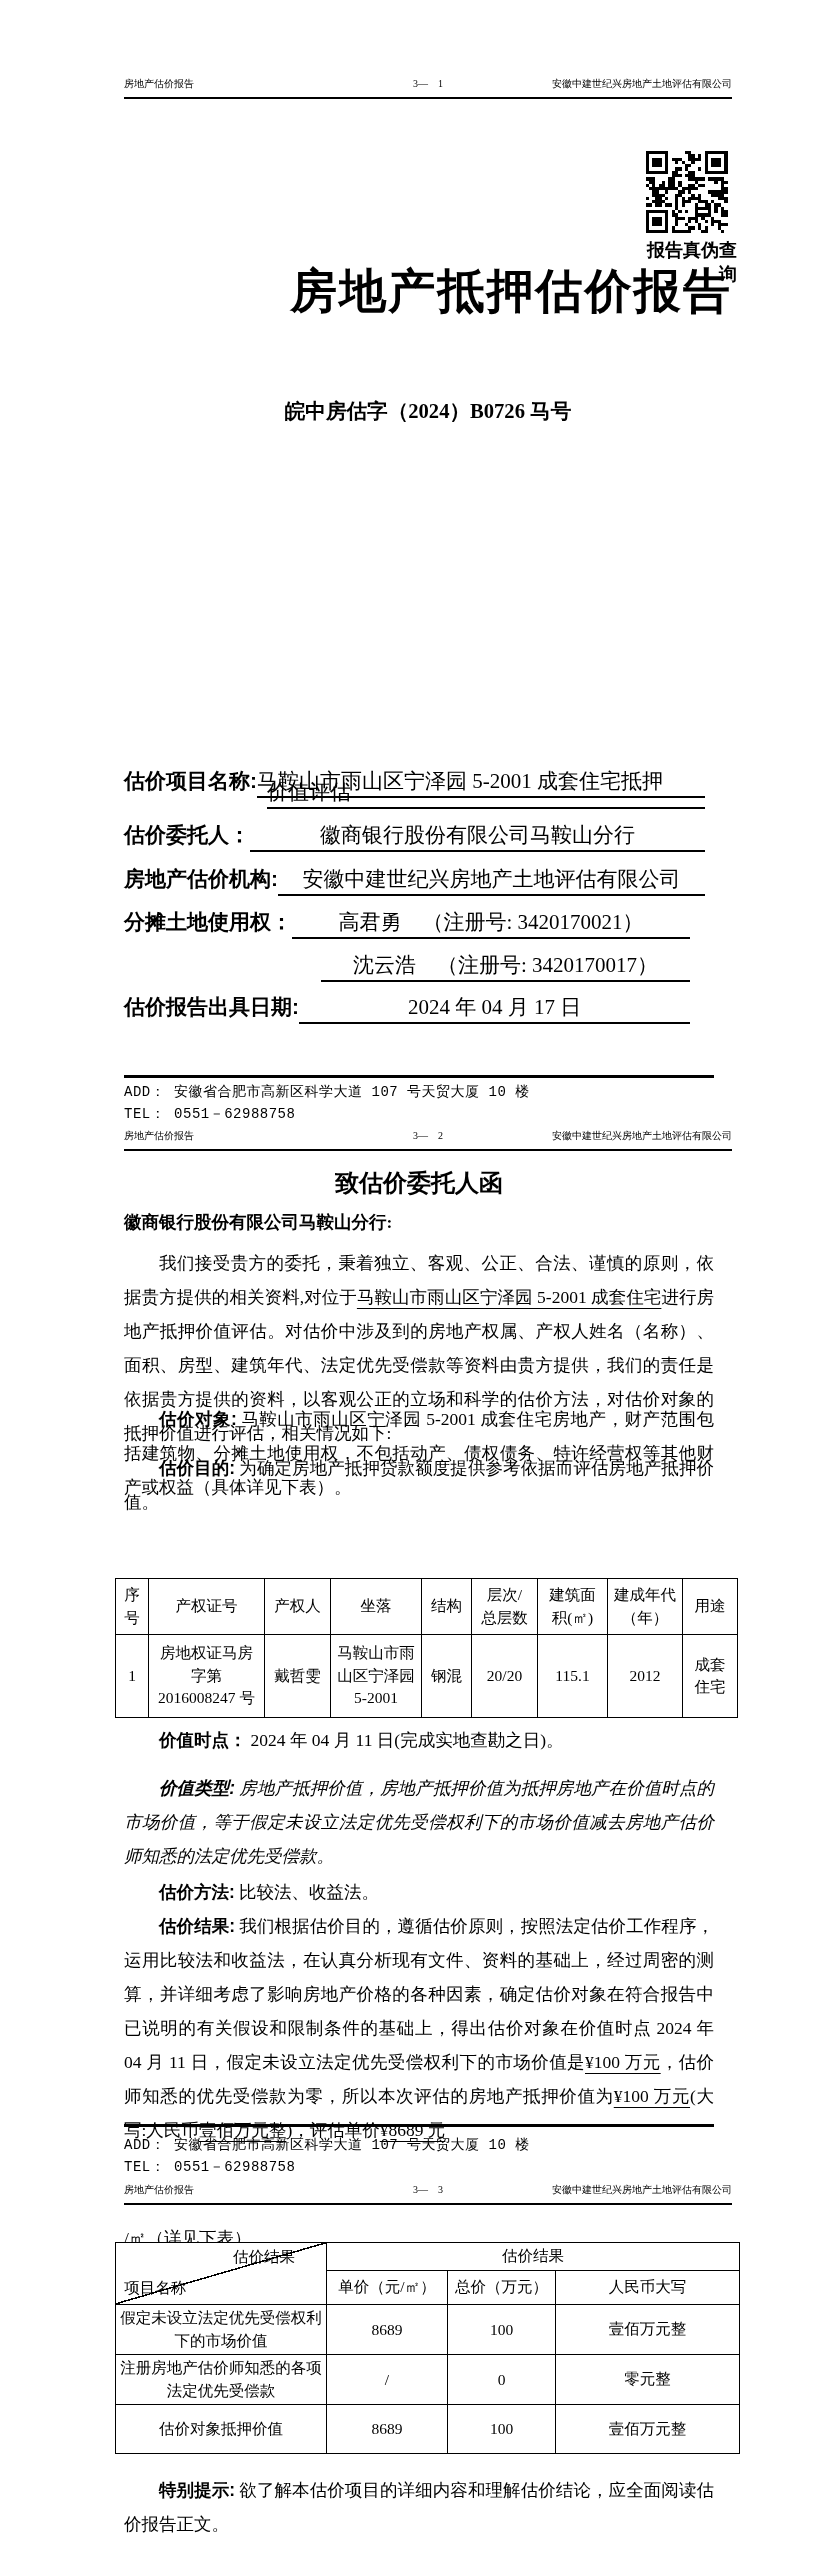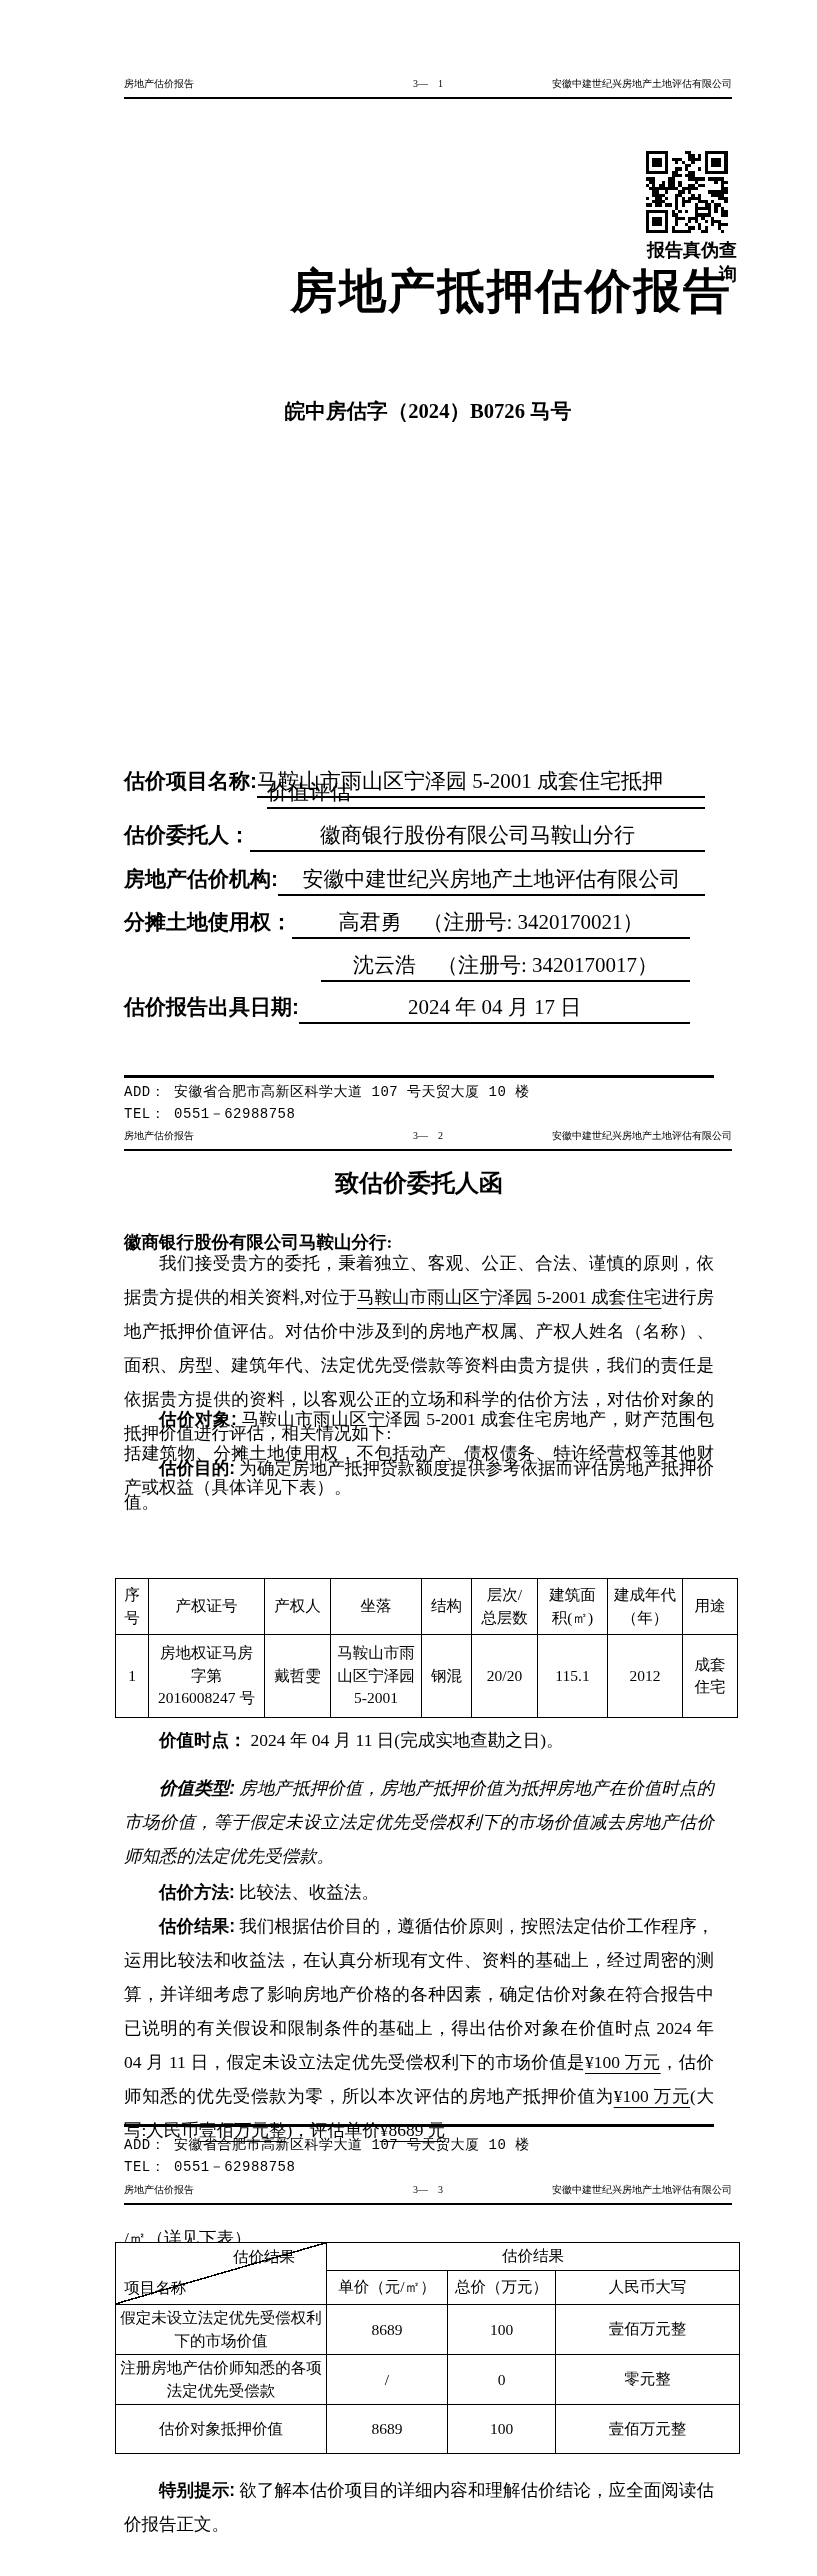--- a/index.html
+++ b/index.html
@@ -38,21 +38,21 @@
   .flabel { font-family:"Liberation Sans","DejaVu Sans",sans-serif; font-weight:bold; white-space:pre; }
   .fval {
     flex:1; border-bottom:2.1px solid #000; text-align:center; font-weight:normal;
     padding-bottom:2px; white-space:nowrap; min-height:1.2em;
   }
   .fval.left { text-align:left; }
   .spacer { flex:0 0 auto; }
 
   
   .letterhead { left:124px; width:590px; text-align:center; font-size:24px; font-weight:bold; }
-  .salut { left:124px; width:590px; font-size:17.5px; font-weight:bold;margin-top:20px; }
+  .salut { left:124px; width:590px; font-size:17.5px; font-weight:bold; }
   .para { left:124px; width:590px; font-size:17.5px; line-height:34px; text-align:justify; text-indent:35px; }
   .para.noindent { text-indent:0; }
   .plabel { font-family:"Liberation Sans","DejaVu Sans",sans-serif; font-weight:bold; margin-right:4.1px; }
   .useg { text-decoration:underline; text-underline-offset:4.6px; text-decoration-thickness:1px; }
 
   
   table.rep { border-collapse:collapse; table-layout:fixed; background:#fff; }
   table.rep td { border:1px solid #000; text-align:center; vertical-align:middle; font-size:15.5px; padding:1px 2.1px; }
   td.pre { white-space:pre-line; line-height:1.45; }
   td.diag { position:relative; padding:0; }

